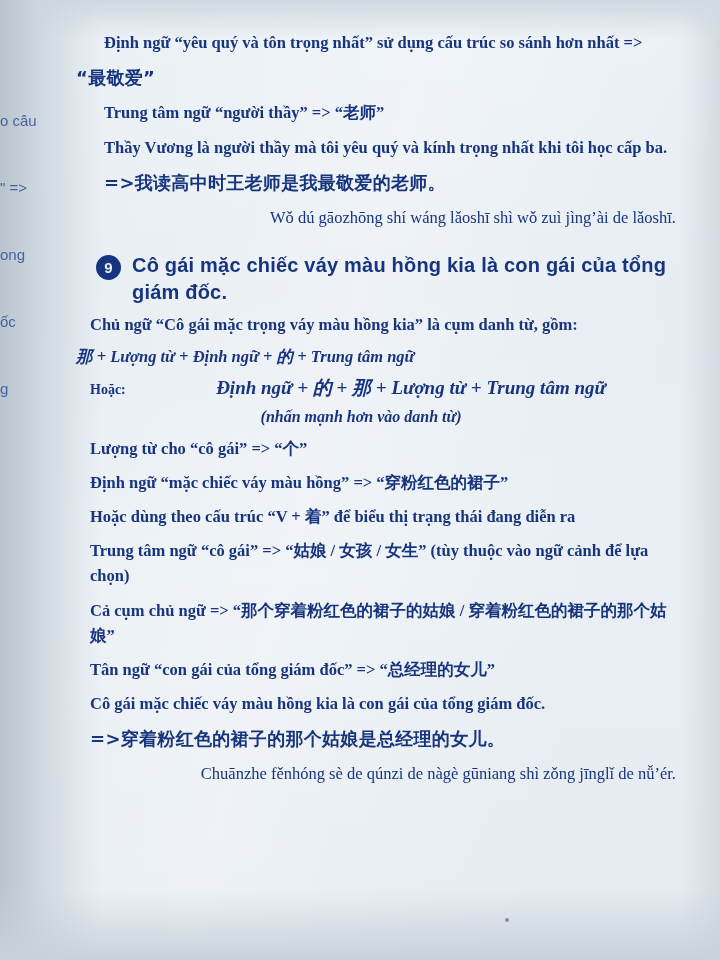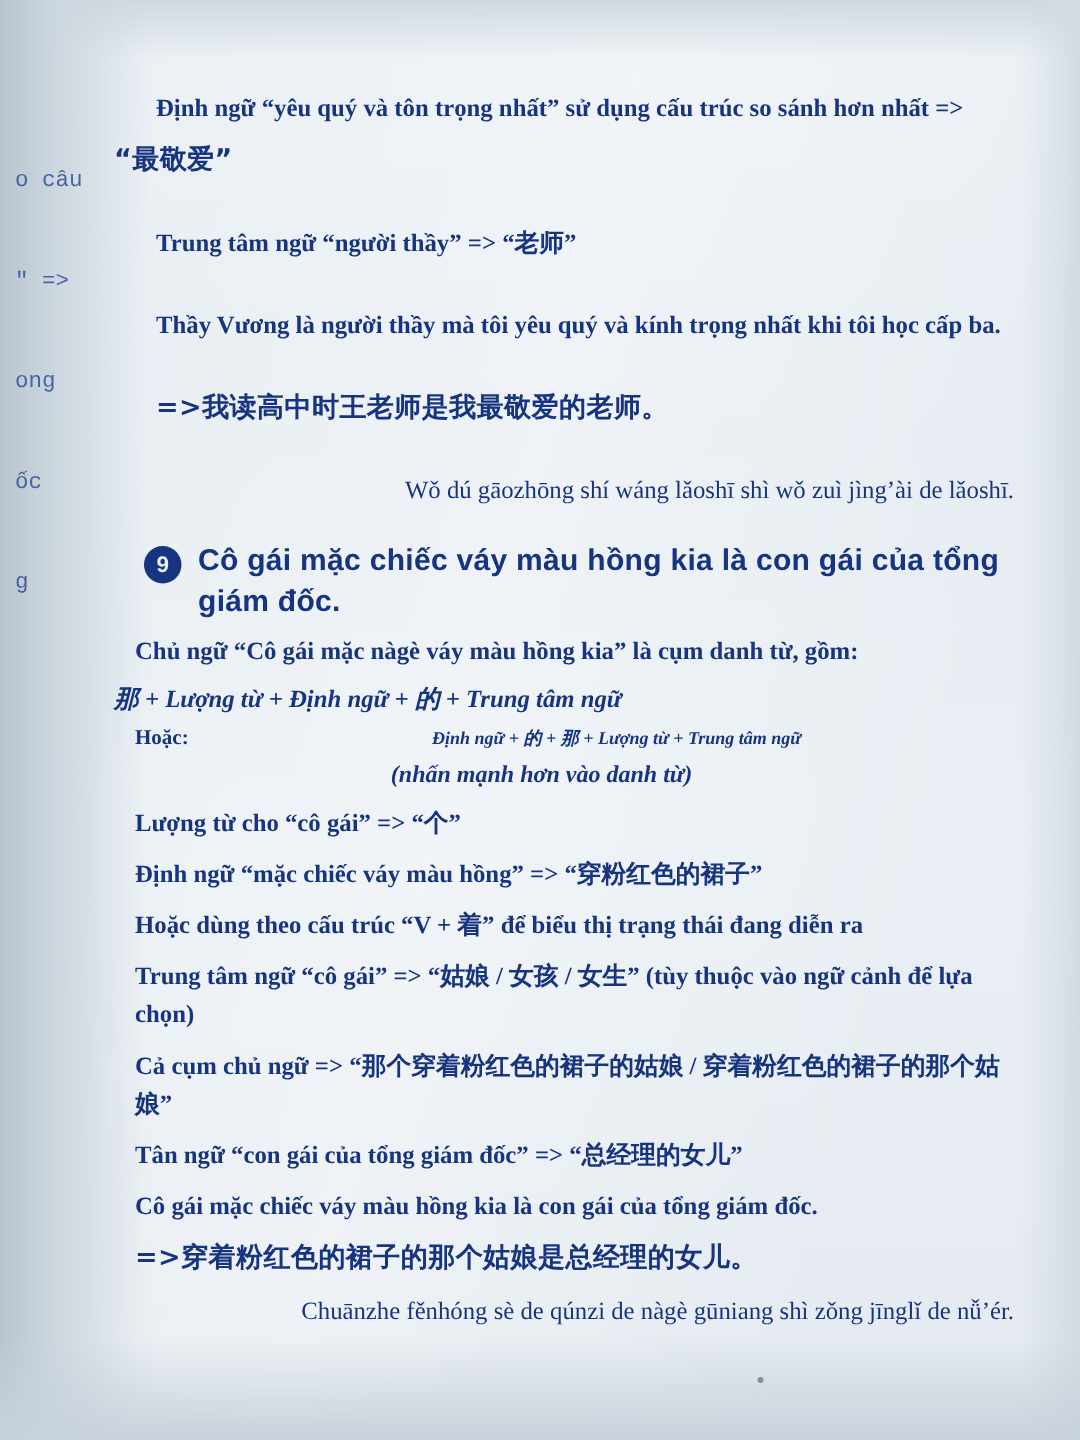--- a/index.html
+++ b/index.html
@@ -53,42 +53,41 @@
   }
   
   .edge-col {
     position: absolute;
     left: 0;
     top: 110px;
     width: 60px;
     color: #1b3f8f;
     opacity: 0.75;
     font-size: 15px;
-    font-family: Liberation Mono, monospace;
+    font-family: Liberation Sans, sans-serif;
     line-height: 1.4;
-    padding-left: 10px;
   }
   .edge-col div { margin-bottom: 46px; }
 
   .content {
     position: absolute;
     left: 76px;
     top: 30px;
     width: 600px;
     color: #16347f;
   }
   .ln {
     font-size: 16.5px;
     line-height: 1.52;
     margin: 0 0 9px 0;
     color: #17357e;
     font-family: "Liberation Serif", serif;
     font-weight: 600;
   }
-  .ind { padding-left: 28px; margin-top: 29px; }
+  .ind { padding-left: 28px; }
   .ind2 { padding-left: 14px; }
   .noind { padding-left: 0; }
   .cn {
     font-family: "DejaVu Sans", sans-serif;
     font-size: 18px;
     font-weight: 600;
     letter-spacing: 0.3px;
   }
   .pinyin {
     font-style: normal;
@@ -145,21 +144,21 @@
   .hoac-label {
     width: 110px;
     padding-left: 14px;
     font-size: 14px;
     font-weight: 600;
     box-sizing: border-box;
   }
   .hoac-formula {
     flex: 1;
     text-align: center;
-    font-size: 12px;
+    font-size: 19px;
     font-weight: 700;
     font-style: italic;
     padding-right: 40px;
   }
   .note-center {
     text-align: center;
     font-style: italic;
     font-size: 16px;
     font-weight: 600;
     margin: 4px 0 10px 0;
@@ -201,21 +200,21 @@
     <p class="ln ind">Trung tâm ngữ “người thầy” =&gt;  “老师”</p>
     <p class="ln ind">Thầy Vương là người thầy mà tôi yêu quý và kính trọng nhất khi tôi học cấp ba.</p>
     <p class="ln ind cn">=&gt;我读高中时王老师是我最敬爱的老师。</p>
     <p class="ln ind pinyin">Wǒ dú gāozhōng shí wáng lǎoshī shì wǒ zuì jìng’ài de lǎoshī.</p>
 
     <div class="heading-row">
       <div class="num-badge">9</div>
       <div class="heading-text">Cô gái mặc chiếc váy màu hồng kia là con gái của tổng giám đốc.</div>
     </div>
 
-    <p class="ln ind2">Chủ ngữ “Cô gái mặc nàgè váy màu hồng kia” là cụm danh từ, gồm:</p>
+    <p class="ln ind2">Chủ ngữ “Cô gái mặc trọng váy màu hồng kia” là cụm danh từ, gồm:</p>
 
     <div class="formula cnpart">那 + Lượng từ + Định ngữ + 的 + Trung tâm ngữ</div>
 
     <div class="hoac-row">
       <div class="hoac-label">Hoặc:</div>
       <div class="hoac-formula">Định ngữ + 的 + 那 + Lượng từ + Trung tâm ngữ</div>
     </div>
 
     <div class="note-center">(nhấn mạnh hơn vào danh từ)</div>
 

